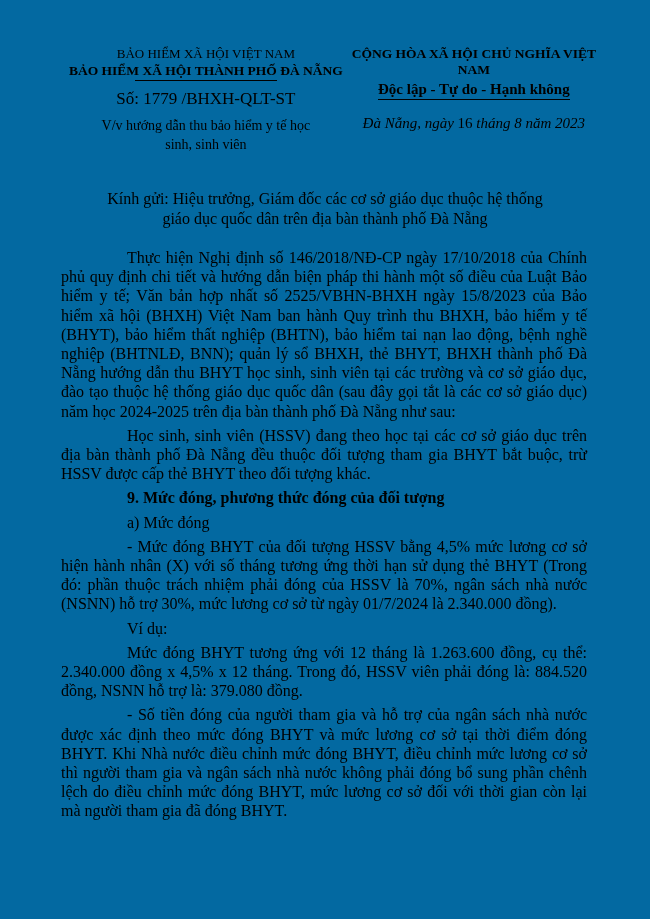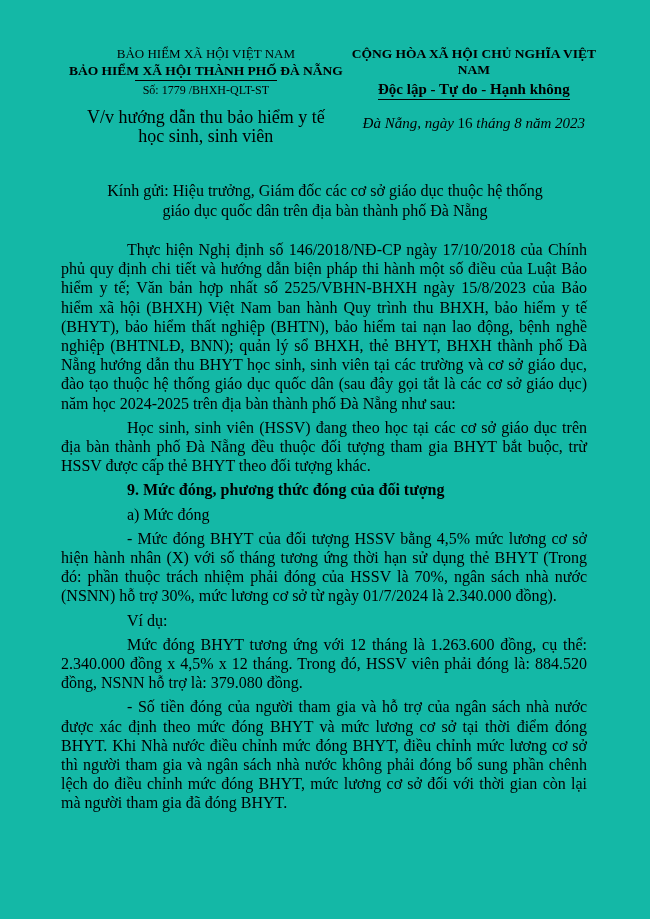--- a/index.html
+++ b/index.html
@@ -1,20 +1,20 @@
 <!DOCTYPE html>
 <html><head>
 <meta charset="utf-8">
 <style>
   * { margin:0; padding:0; box-sizing:border-box; }
   html,body { background:#888; }
   .page {
     width:650px; height:919px;
     margin:0 auto;
-    background:#14b8a6;
+    background:#0369a1;
     color:#000;
     font-family:"Liberation Serif", serif;
     position:relative;
     overflow:hidden;
   }
   .header {
     display:flex;
     justify-content:space-between;
     padding:46px 48px 0 66px;
   }
@@ -34,25 +34,26 @@
     font-size:13.5px;
     font-weight:bold;
     line-height:17px;
   }
   .org-underline {
     width:142px;
     border-bottom:1.4px solid #000;
     margin:1px auto 0 auto;
   }
   .doc-number {
-    font-size:12px;
+    font-size:17px;
     line-height:19px;
+    margin-top:8px;
   }
   .doc-subject {
-    font-size:18px;
+    font-size:14px;
     line-height:19px;
     margin:8px auto 0 auto;
     width:238px;
   }
   .national-title {
     font-size:13.5px;
     font-weight:bold;
     line-height:16px;
   }
   .national-motto {

